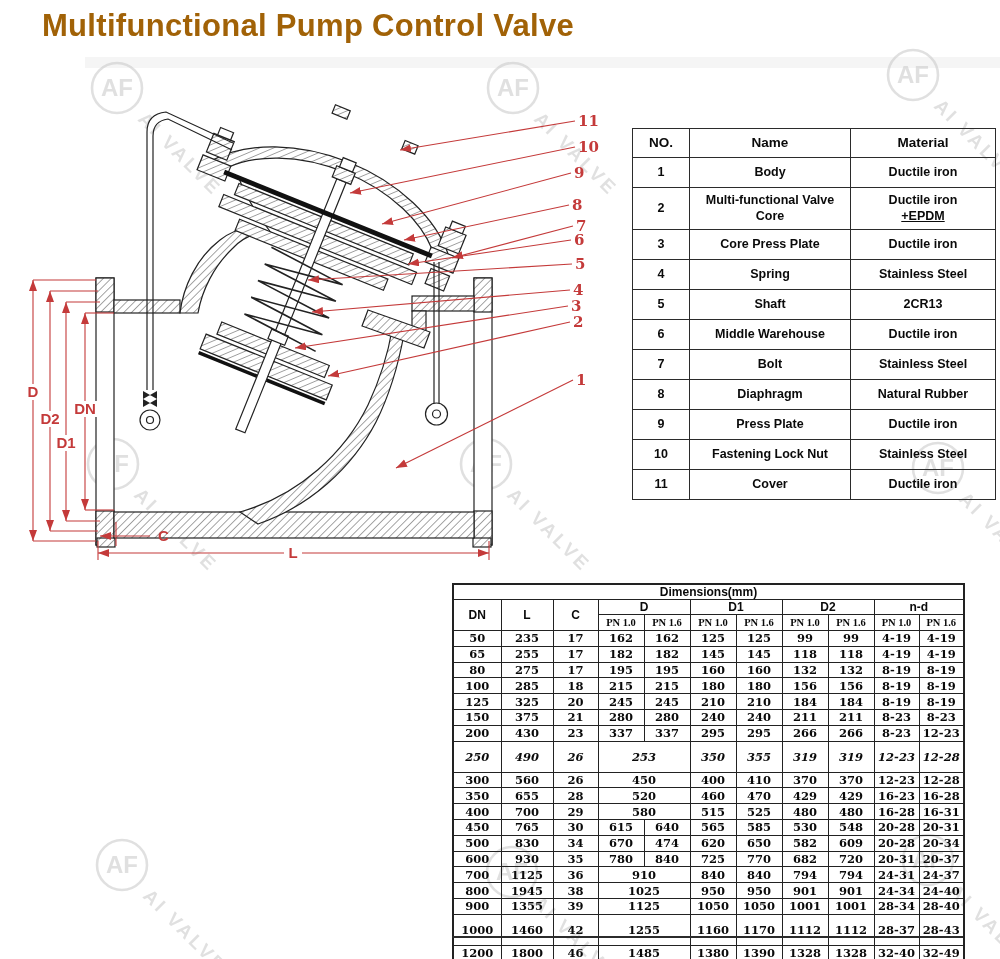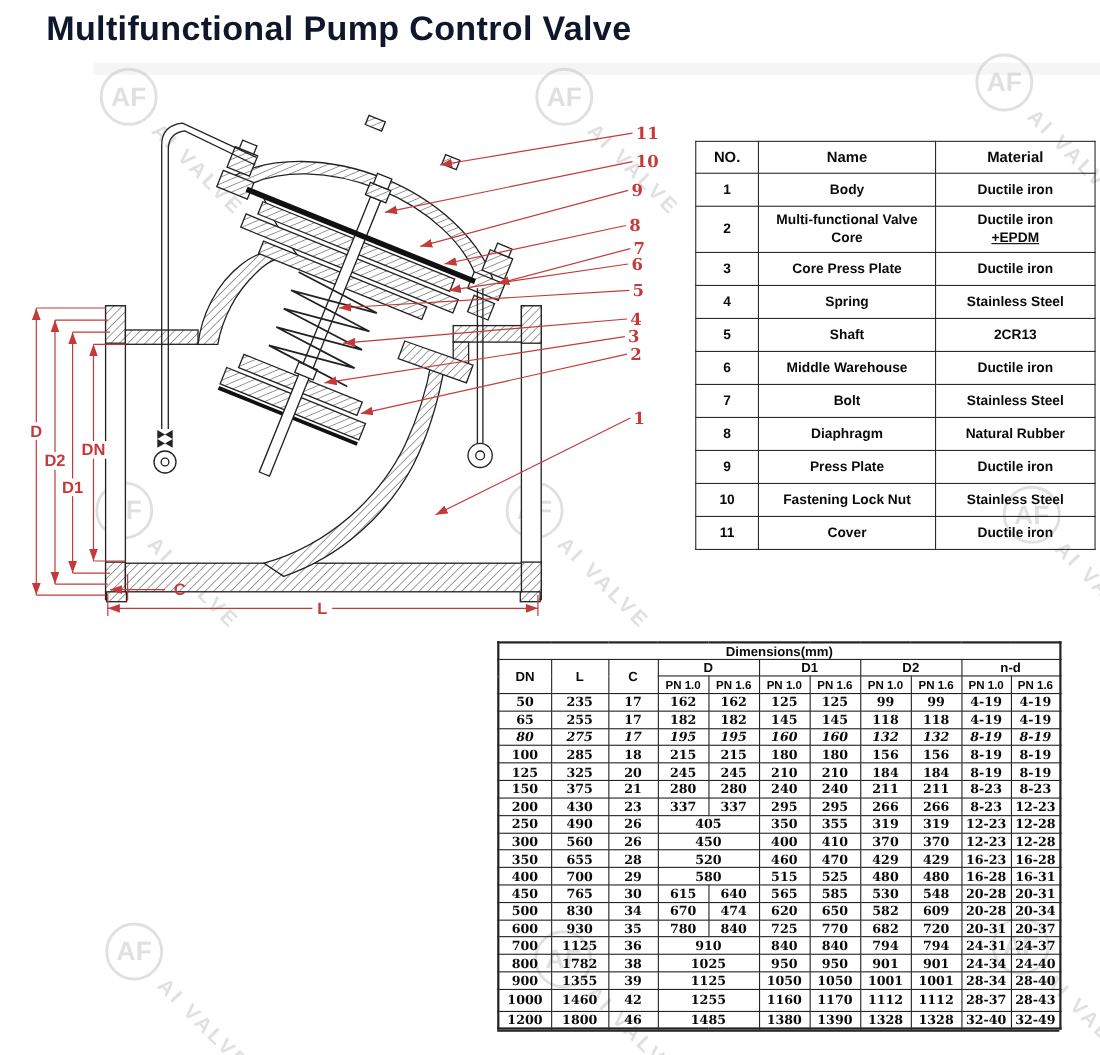--- a/index.html
+++ b/index.html
@@ -3,21 +3,21 @@
 <meta charset="utf-8">
 <style>
   :root{ --red:#c43a3a; --ink:#222222; --wm:#c8c8c8; }
   html,body{margin:0;padding:0;}
   body{
     width:1000px;height:959px;position:relative;background:#ffffff;
     font-family:"Liberation Sans",sans-serif;overflow:hidden;
   }
   .page-title{
     position:absolute;left:42px;top:8px;margin:0;
-    font-size:31px;font-weight:bold;color:#0f172a;letter-spacing:.3px;
+    font-size:31px;font-weight:bold;color:#a16207;letter-spacing:.3px;
     font-family:"Liberation Sans",sans-serif;white-space:nowrap;
   }
   #dwg{position:absolute;left:0;top:0;z-index:0;}
   
   .ptable{
     position:absolute;left:632px;top:128px;width:360px;z-index:2;
     border-collapse:collapse;background:transparent;table-layout:fixed;
   }
   .ptable th,.ptable td{
     border:1.5px solid #2b2b2b;text-align:center;vertical-align:middle;
@@ -31,21 +31,21 @@
     position:absolute;left:452px;top:583px;width:511px;z-index:2;
     border-collapse:collapse;table-layout:fixed;background:transparent;
   }
   .dtable td,.dtable th{
     border:1px solid #222;text-align:center;vertical-align:middle;
     padding:0;font-weight:bold;color:#0a0a0a;white-space:nowrap;overflow:hidden;
     background:transparent;
   }
   .dtable .ttl{font-size:12px;font-family:Liberation Sans, sans-serif;}
   .dtable .hdr{font-size:12px;font-family:"Liberation Sans",sans-serif;}
-  .dtable .pn{font-size:10.5px;font-family:Liberation Sans, sans-serif;}
+  .dtable .pn{font-size:10.5px;font-family:Liberation Serif, serif;}
   .dtable .num{font-size:11.5px;font-family:"DejaVu Serif",serif;}
   .bottom-rule{position:absolute;left:452px;top:936px;width:511px;height:2px;background:#2b2b2b;z-index:2;}
   .red-line{stroke:var(--red);stroke-width:1.1;fill:none;}
   .red-fill{fill:var(--red);}
   .red-text{fill:var(--red);}
   .wm{opacity:.55;}
   .wm circle{stroke:var(--wm);fill:none;}
   .wm text{fill:var(--wm);}
 </style>
 </head>
@@ -362,21 +362,21 @@
         <td class="num">17</td>
         <td class="num">182</td>
         <td class="num">182</td>
         <td class="num">145</td>
         <td class="num">145</td>
         <td class="num">118</td>
         <td class="num">118</td>
         <td class="num">4-19</td>
         <td class="num">4-19</td>
       </tr>
-      <tr style="height: 15.8px; font-style: italic;">
+      <tr style="height: 15.8px;">
         <td class="num">80</td>
         <td class="num">275</td>
         <td class="num">17</td>
         <td class="num">195</td>
         <td class="num">195</td>
         <td class="num">160</td>
         <td class="num">160</td>
         <td class="num">132</td>
         <td class="num">132</td>
         <td class="num">8-19</td>
@@ -427,25 +427,25 @@
         <td class="num">23</td>
         <td class="num">337</td>
         <td class="num">337</td>
         <td class="num">295</td>
         <td class="num">295</td>
         <td class="num">266</td>
         <td class="num">266</td>
         <td class="num">8-23</td>
         <td class="num">12-23</td>
       </tr>
-      <tr style="height: 16px;">
+      <tr style="height: 31px; font-style: italic;">
         <td class="num">250</td>
         <td class="num">490</td>
         <td class="num">26</td>
-        <td class="num" colspan="2">405</td>
+        <td class="num" colspan="2">253</td>
         <td class="num">350</td>
         <td class="num">355</td>
         <td class="num">319</td>
         <td class="num">319</td>
         <td class="num">12-23</td>
         <td class="num">12-28</td>
       </tr>
       <tr style="height: 15.8px;">
         <td class="num">300</td>
         <td class="num">560</td>
@@ -528,21 +528,21 @@
         <td class="num" colspan="2">910</td>
         <td class="num">840</td>
         <td class="num">840</td>
         <td class="num">794</td>
         <td class="num">794</td>
         <td class="num">24-31</td>
         <td class="num">24-37</td>
       </tr>
       <tr style="height: 15.8px;">
         <td class="num">800</td>
-        <td class="num">1782</td>
+        <td class="num">1945</td>
         <td class="num">38</td>
         <td class="num" colspan="2">1025</td>
         <td class="num">950</td>
         <td class="num">950</td>
         <td class="num">901</td>
         <td class="num">901</td>
         <td class="num">24-34</td>
         <td class="num">24-40</td>
       </tr>
       <tr style="height: 15.8px;">
@@ -550,21 +550,21 @@
         <td class="num">1355</td>
         <td class="num">39</td>
         <td class="num" colspan="2">1125</td>
         <td class="num">1050</td>
         <td class="num">1050</td>
         <td class="num">1001</td>
         <td class="num">1001</td>
         <td class="num">28-34</td>
         <td class="num">28-40</td>
       </tr>
-      <tr style="height: 20px;">
+      <tr style="height: 31px;">
         <td class="num">1000</td>
         <td class="num">1460</td>
         <td class="num">42</td>
         <td class="num" colspan="2">1255</td>
         <td class="num">1160</td>
         <td class="num">1170</td>
         <td class="num">1112</td>
         <td class="num">1112</td>
         <td class="num">28-37</td>
         <td class="num">28-43</td>

